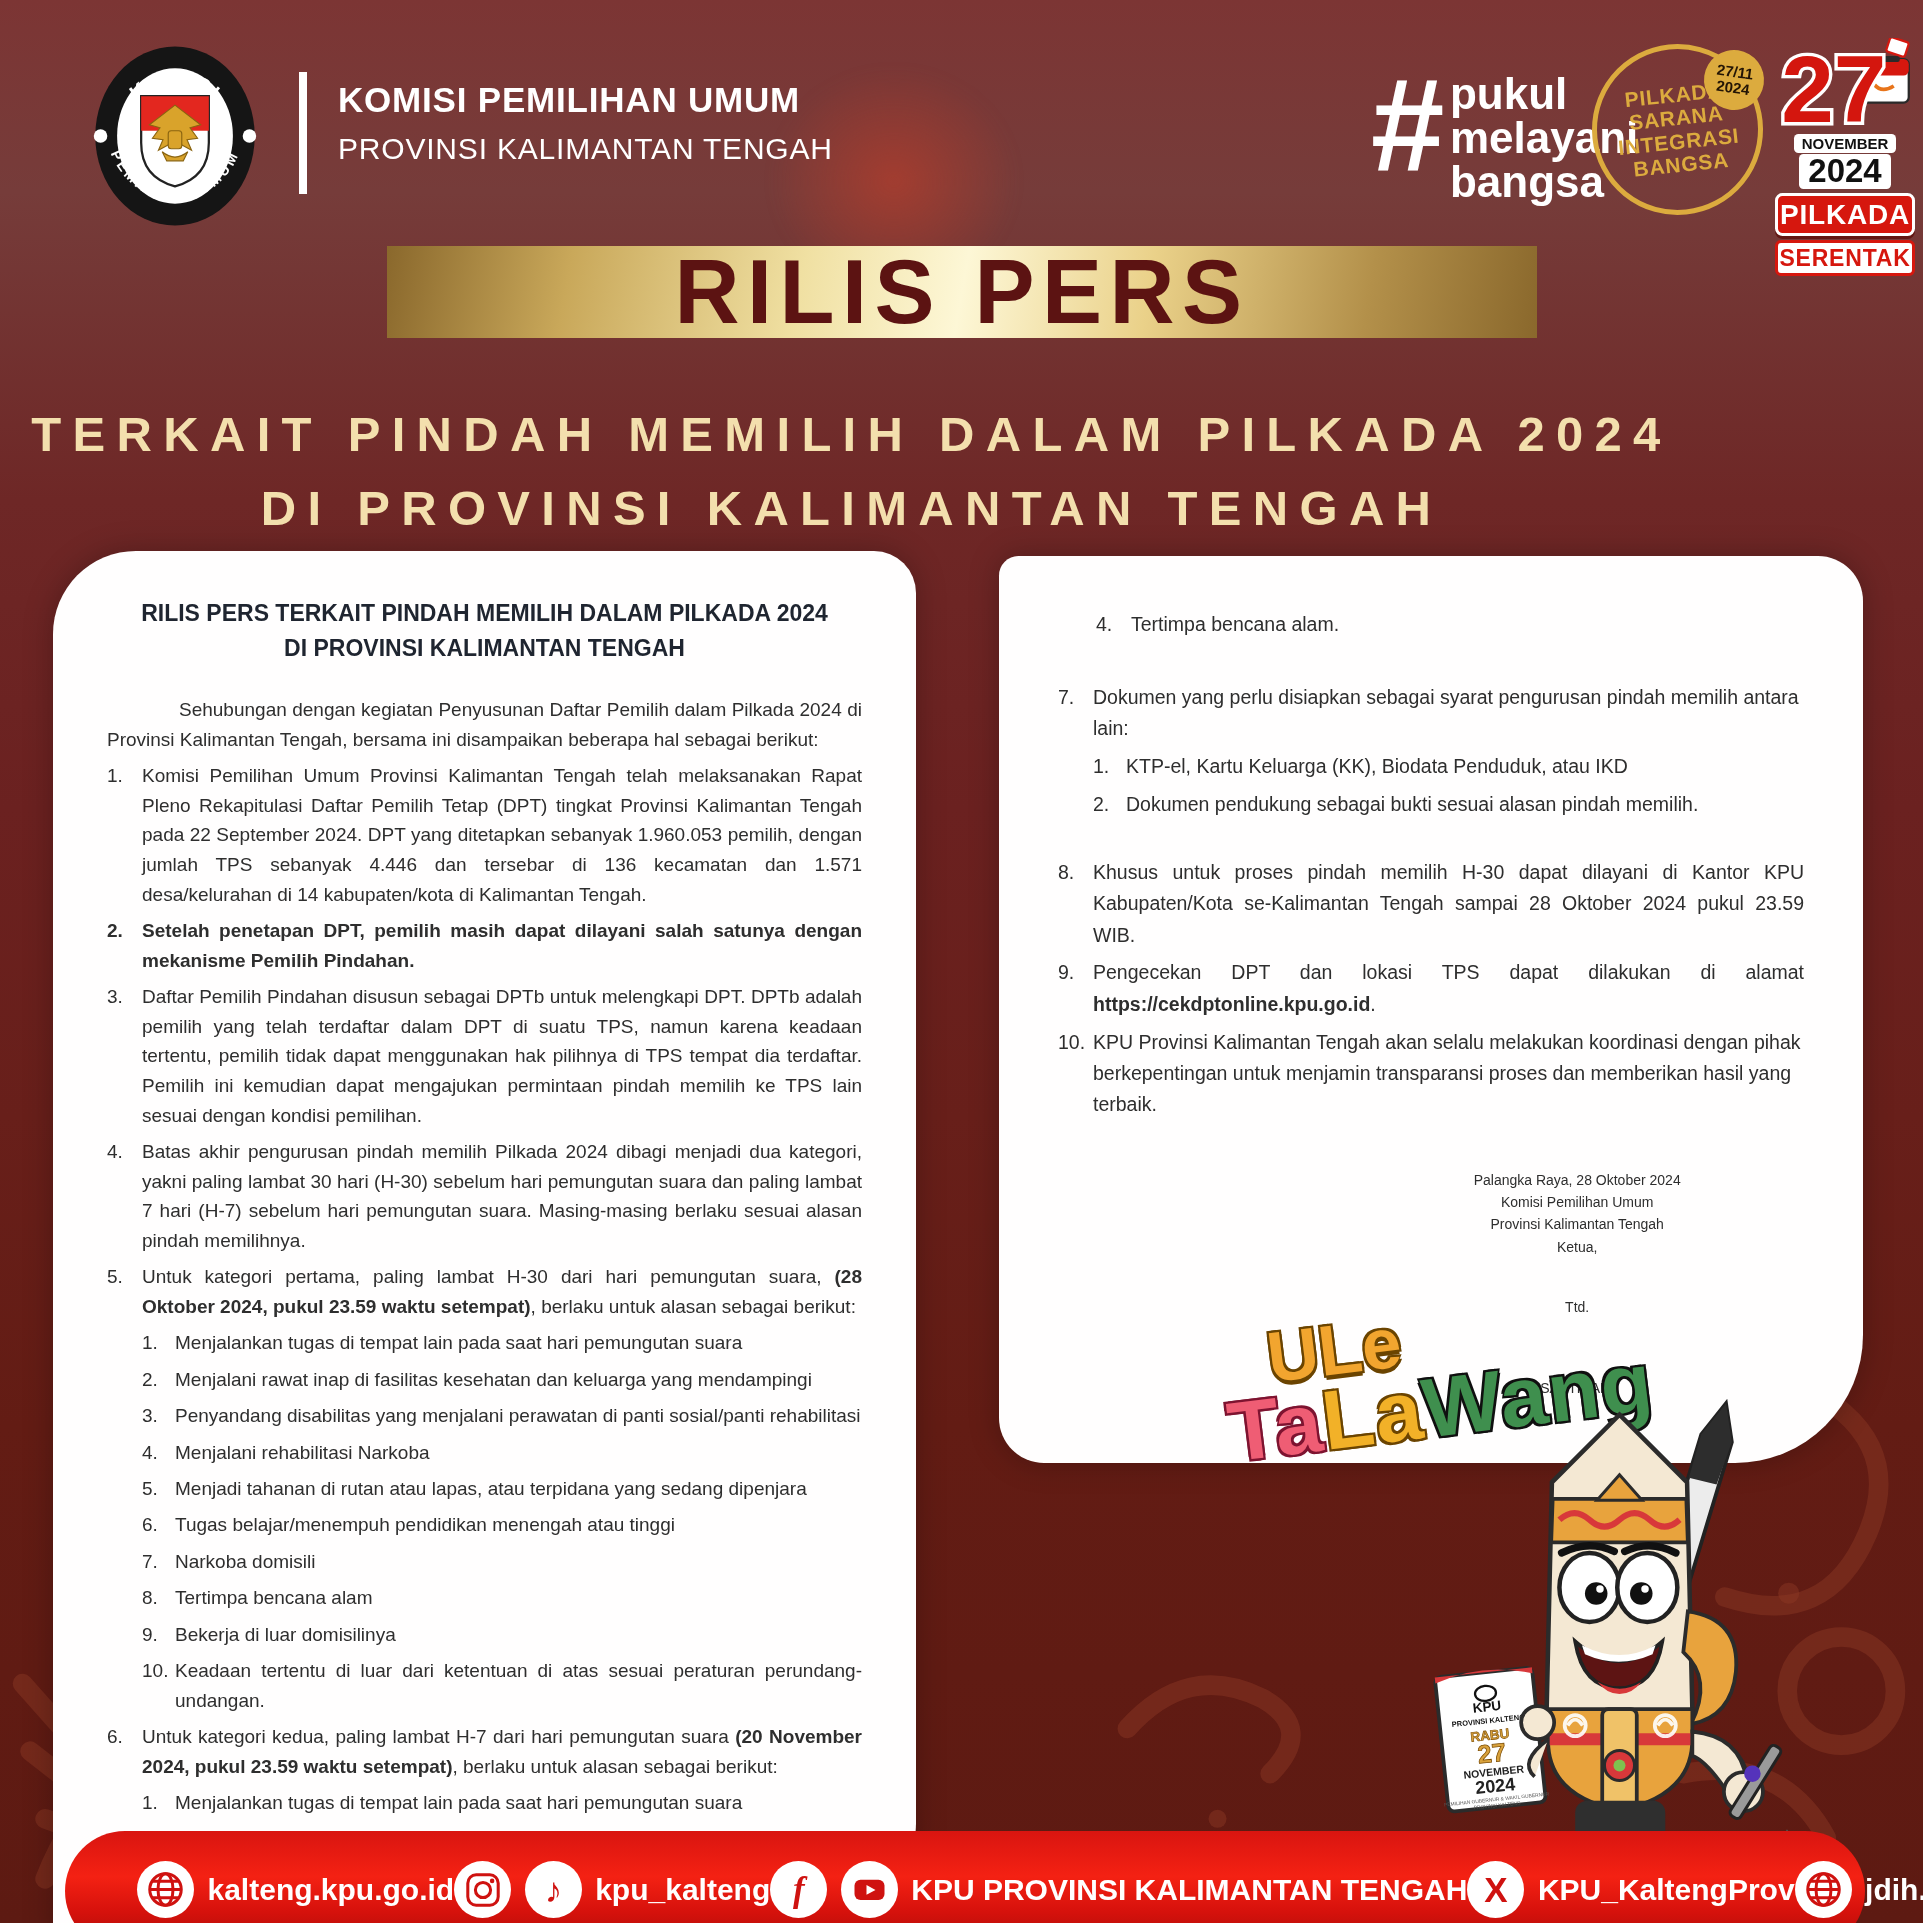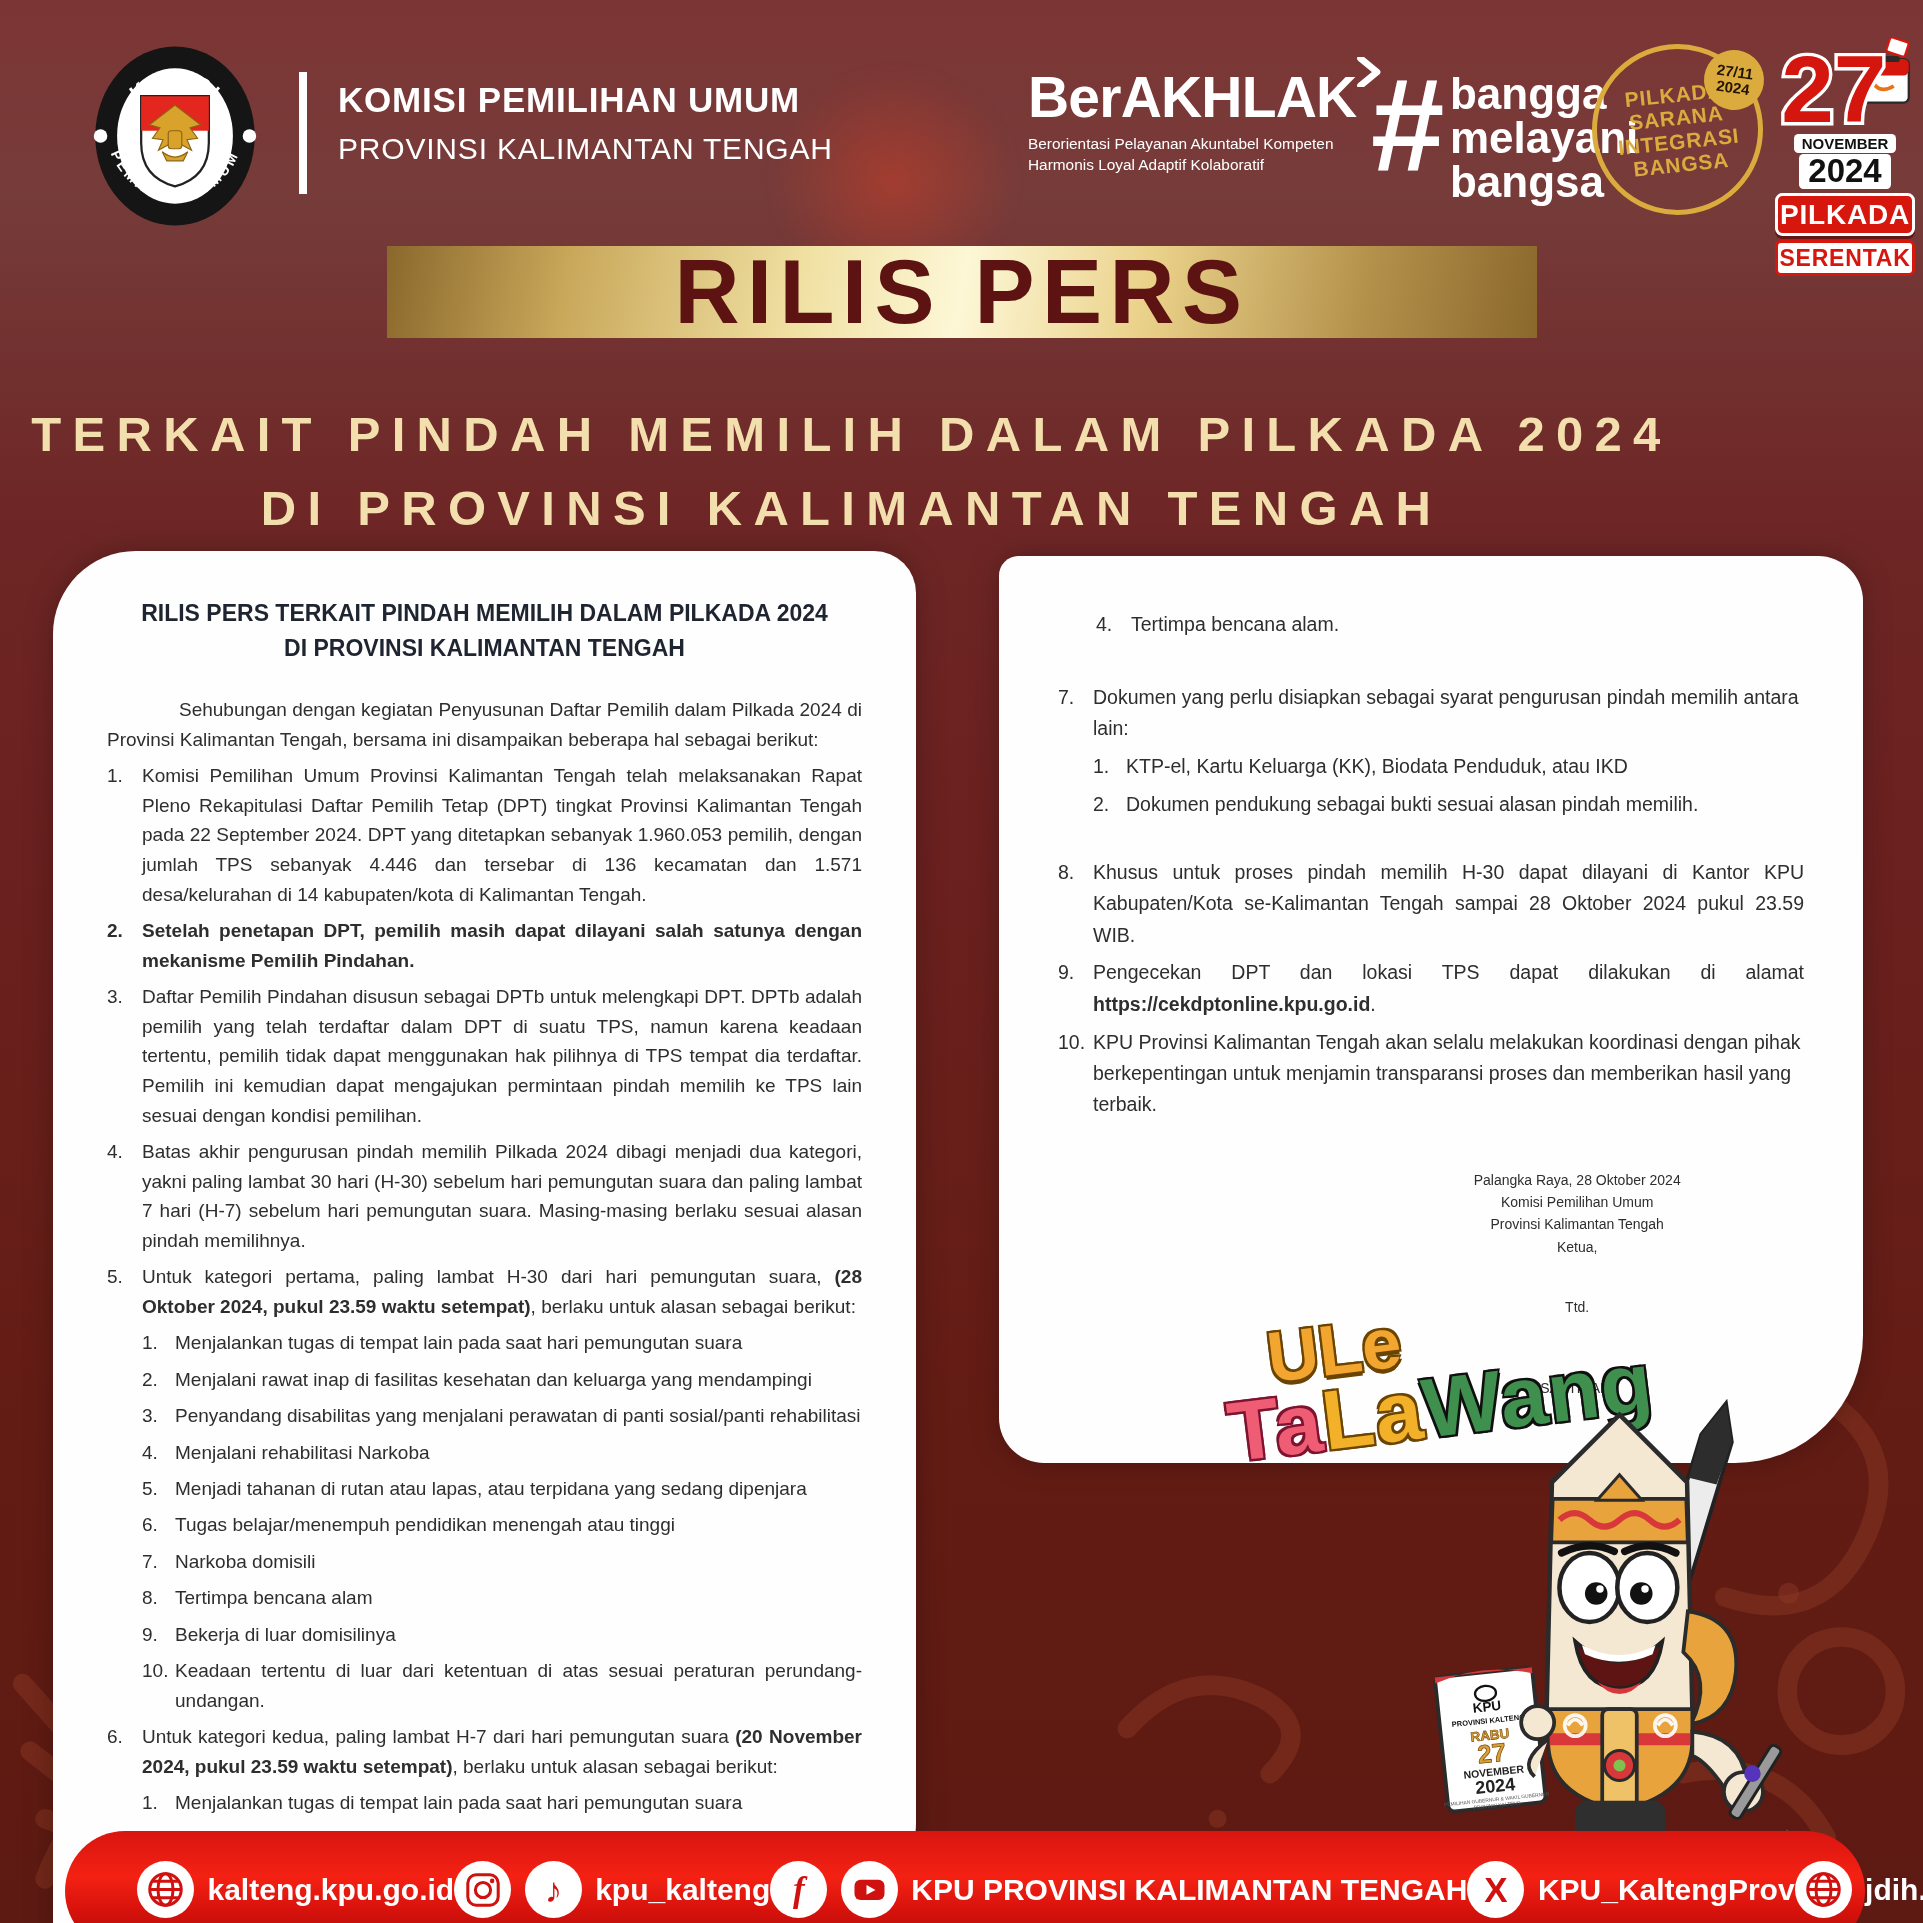--- a/index.html
+++ b/index.html
@@ -135,34 +135,25 @@
       <path d="M104,146 q17,14 34,0 l-6,12 h-22 Z"></path>
     </g>
   </svg>
 
   <div class="abs hdr-divider"></div>
   <div class="abs hdr-text">
     <div class="hdr-line1">KOMISI PEMILIHAN UMUM</div>
     <div class="hdr-line2">PROVINSI KALIMANTAN TENGAH</div>
   </div>
 
-  <div class="abs berakhlak">
-    <div class="ttl"><span>BerAKHLAK</span>
-      <svg class="chev" viewBox="0 0 34 40">
-          <path d="M6,2 L28,20 L6,38" fill="none" stroke="#fff" stroke-width="9" stroke-linecap="round" stroke-linejoin="round"></path>
-        </svg>
-    </div>
-    <div class="tag">Berorientasi Pelayanan Akuntabel Kompeten</div>
-    <div class="tag" style="margin-top:1.5px;">Harmonis Loyal Adaptif Kolaboratif</div>
-  </div>
 
   <div class="abs hashtag">
     <div class="hash">#</div>
     <div class="words">
-      <div>bangga</div>
+      <div>pukul</div>
       <div>melayani</div>
       <div>bangsa</div>
     </div>
   </div>
 
   <div class="abs badge">
     <div class="badge-lines">
       <div>PILKADA</div>
       <div>SARANA</div>
       <div>INTEGRASI</div>

